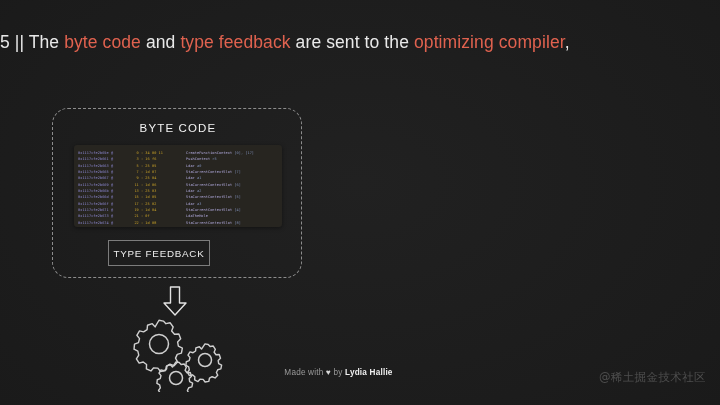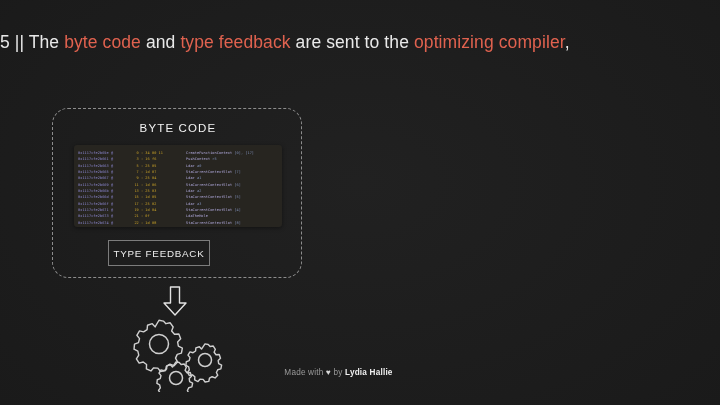--- a/index.html
+++ b/index.html
@@ -217,14 +217,15 @@
           <circle cx="0" cy="0" r="6.5"></circle>
         </g>
       </g>
     </svg>
   </div>
 
   <div class="made-with">
     <span>Made with </span><span class="heart">♥</span><span> by </span><span class="author">Lydia Hallie</span>
   </div>
 
+  <div class="watermark">@稀土掘金技术社区</div>
 
 </div>
 
 </body></html>

